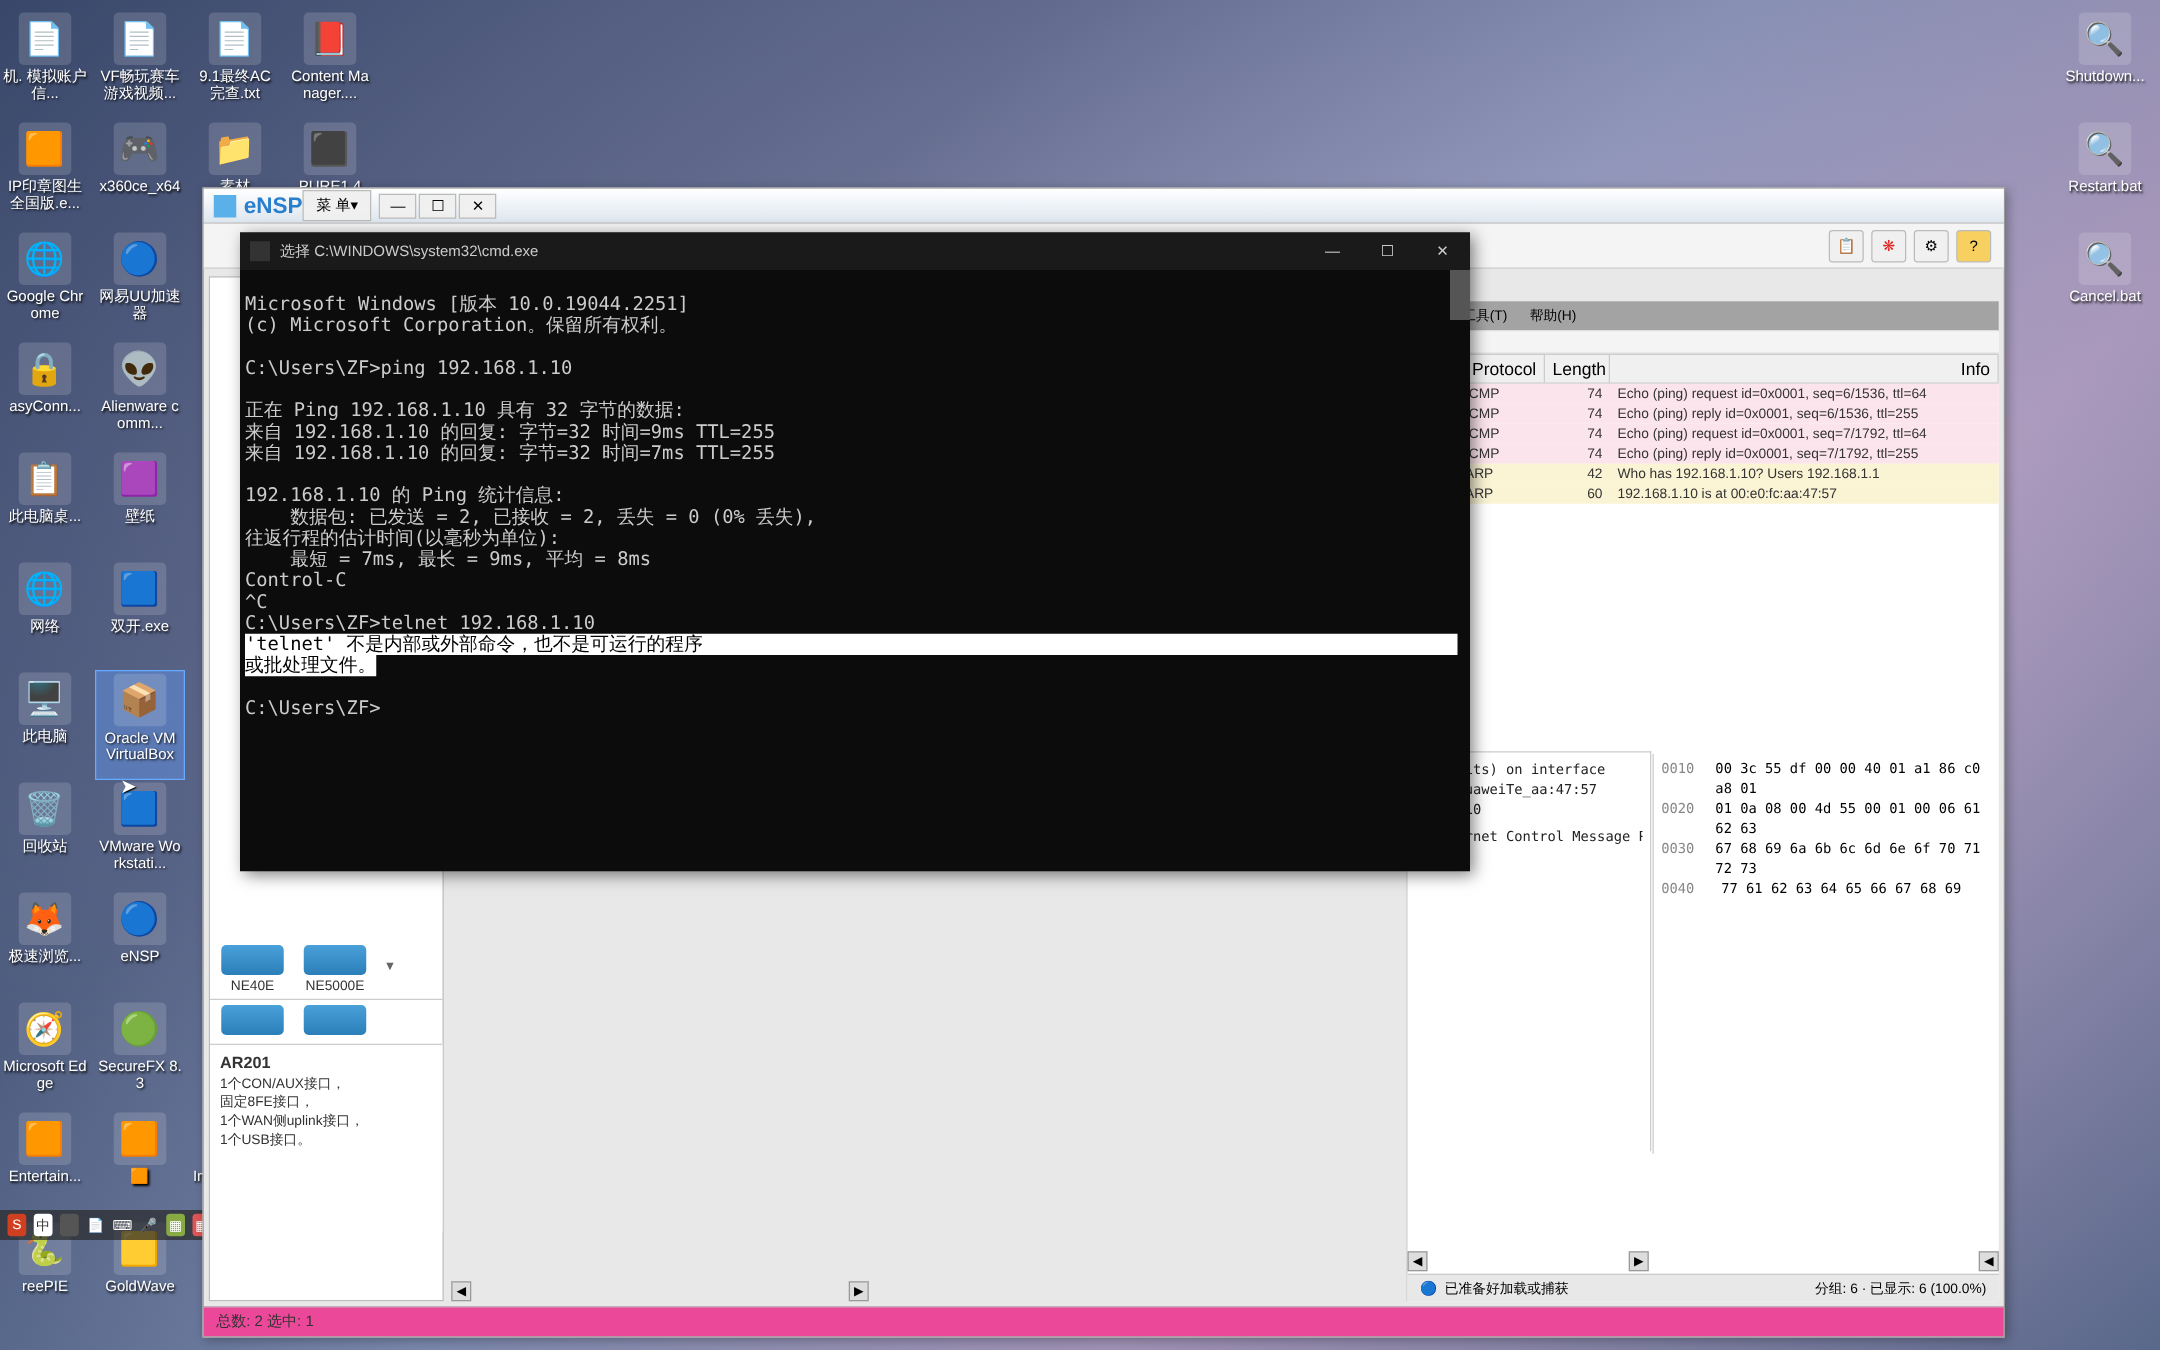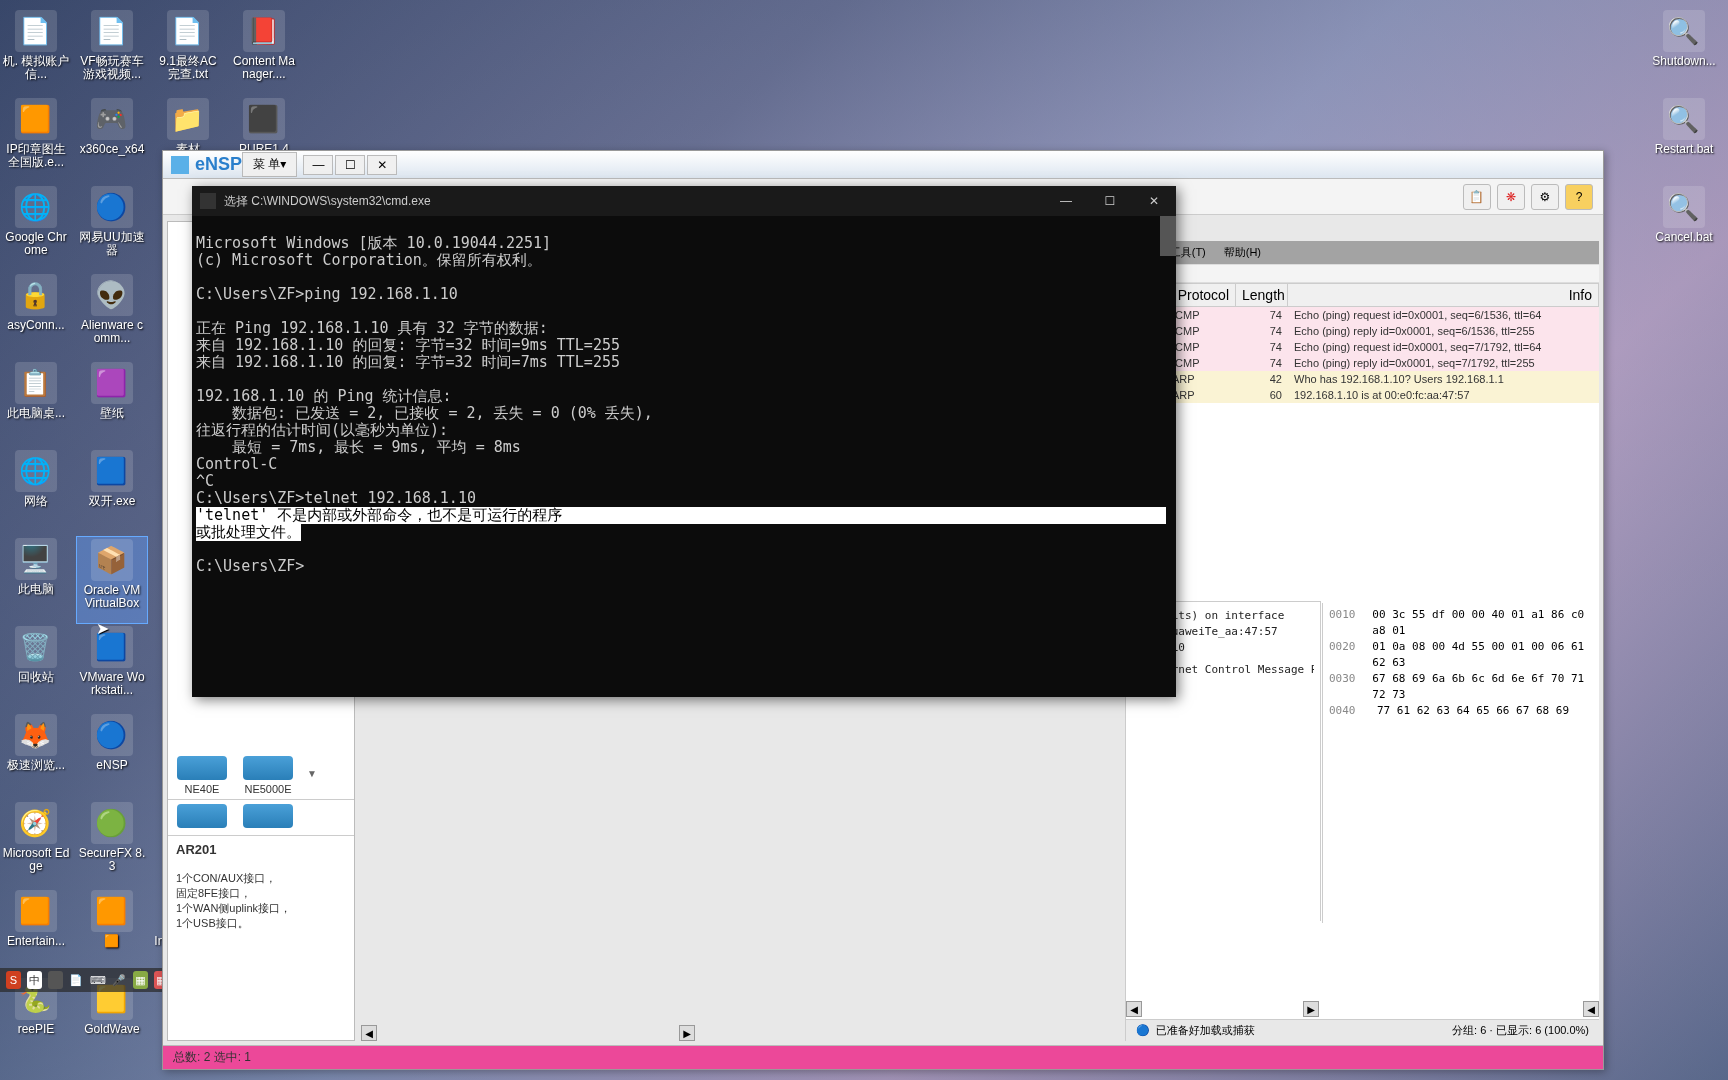--- a/index.html
+++ b/index.html
@@ -31,21 +31,21 @@
 .ensp-win-btns { display: flex; margin-right: 4px; }
 .ensp-win-btn { width: 30px; height: 20px; border: 1px solid #bbb; margin-left: 2px; display: flex; align-items: center; justify-content: center; cursor: pointer; background: #f0f0f0; }
 .ensp-toolbar { height: 36px; background: #f4f4f4; border-bottom: 1px solid #ccc; display: flex; align-items: center; justify-content: flex-end; padding-right: 10px; gap: 6px; }
 .ensp-toolbtn { width: 28px; height: 26px; border: 1px solid #bbb; background: #f0f0f0; display: flex; align-items: center; justify-content: center; cursor: pointer; border-radius: 3px; }
 .ensp-left-panel { position: absolute; left: 4px; top: 70px; width: 188px; bottom: 28px; background: #fff; border: 1px solid #bbb; }
 .devlist-row { display: flex; padding: 4px; gap: 6px; }
 .dev-item { width: 60px; text-align: center; cursor: pointer; }
 .dev-ico { width: 50px; height: 24px; background: linear-gradient(#4aa0d8, #2a7fb8); border-radius: 4px; margin: 0 auto 3px; }
 .dev-lbl { font-size: 11px; color: #333; }
 .dev-desc { padding: 6px 8px; font-size: 11px; color: #333; line-height: 15px; }
-.dev-title { font-weight: bold; font-size: 13px; margin-bottom: 14px; }
+.dev-title { font-weight: bold; font-size: 13px; margin-bottom: 3px; }
 .ensp-statusbar { position: absolute; bottom: 0; left: 0; right: 0; height: 24px; background: #ec4899; border-top: 1px solid #bbb; display: flex; align-items: center; padding: 0 10px; font-size: 12px; color: #333; }
 
 .wireshark { position: absolute; top: 240px; right: 4px; width: 562px; height: 620px; background: #fff; border-left: 1px solid #ccc; font-size: 11px; }
 .ws-menu { display: flex; gap: 18px; padding: 4px 8px; border-bottom: 1px solid #ddd; background: #a3a3a3; }
 .ws-menu span { cursor: pointer; }
 .ws-tools { height: 18px; background: #f4f4f4; border-bottom: 1px solid #ddd; }
 .ws-packets { border-top: 1px solid #ccc; }
 .ws-hdr { display: flex; background: #f0f0f0; border-bottom: 1px solid #ccc; font-size: 14px; text-align: right; }
 .ws-hdr > div { padding: 3px 6px; border-right: 1px solid #ccc; }
 .ws-row { display: flex; font-size: 11px; }

